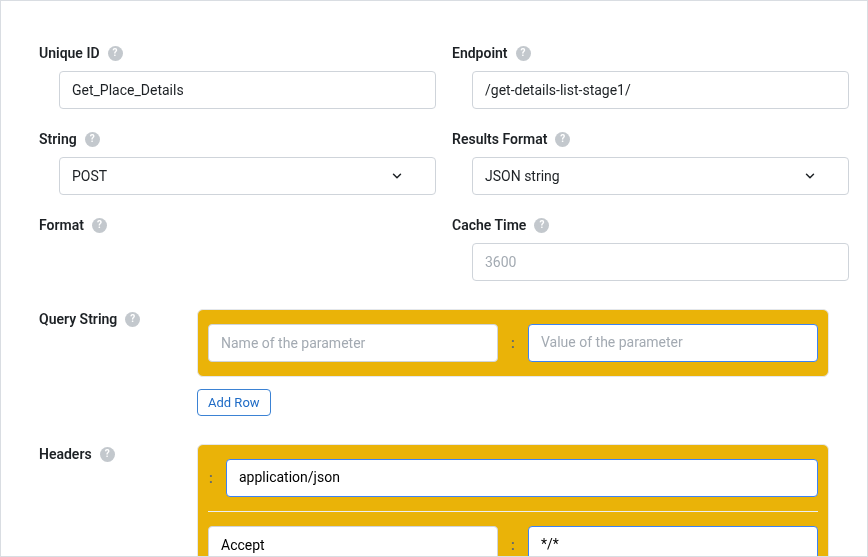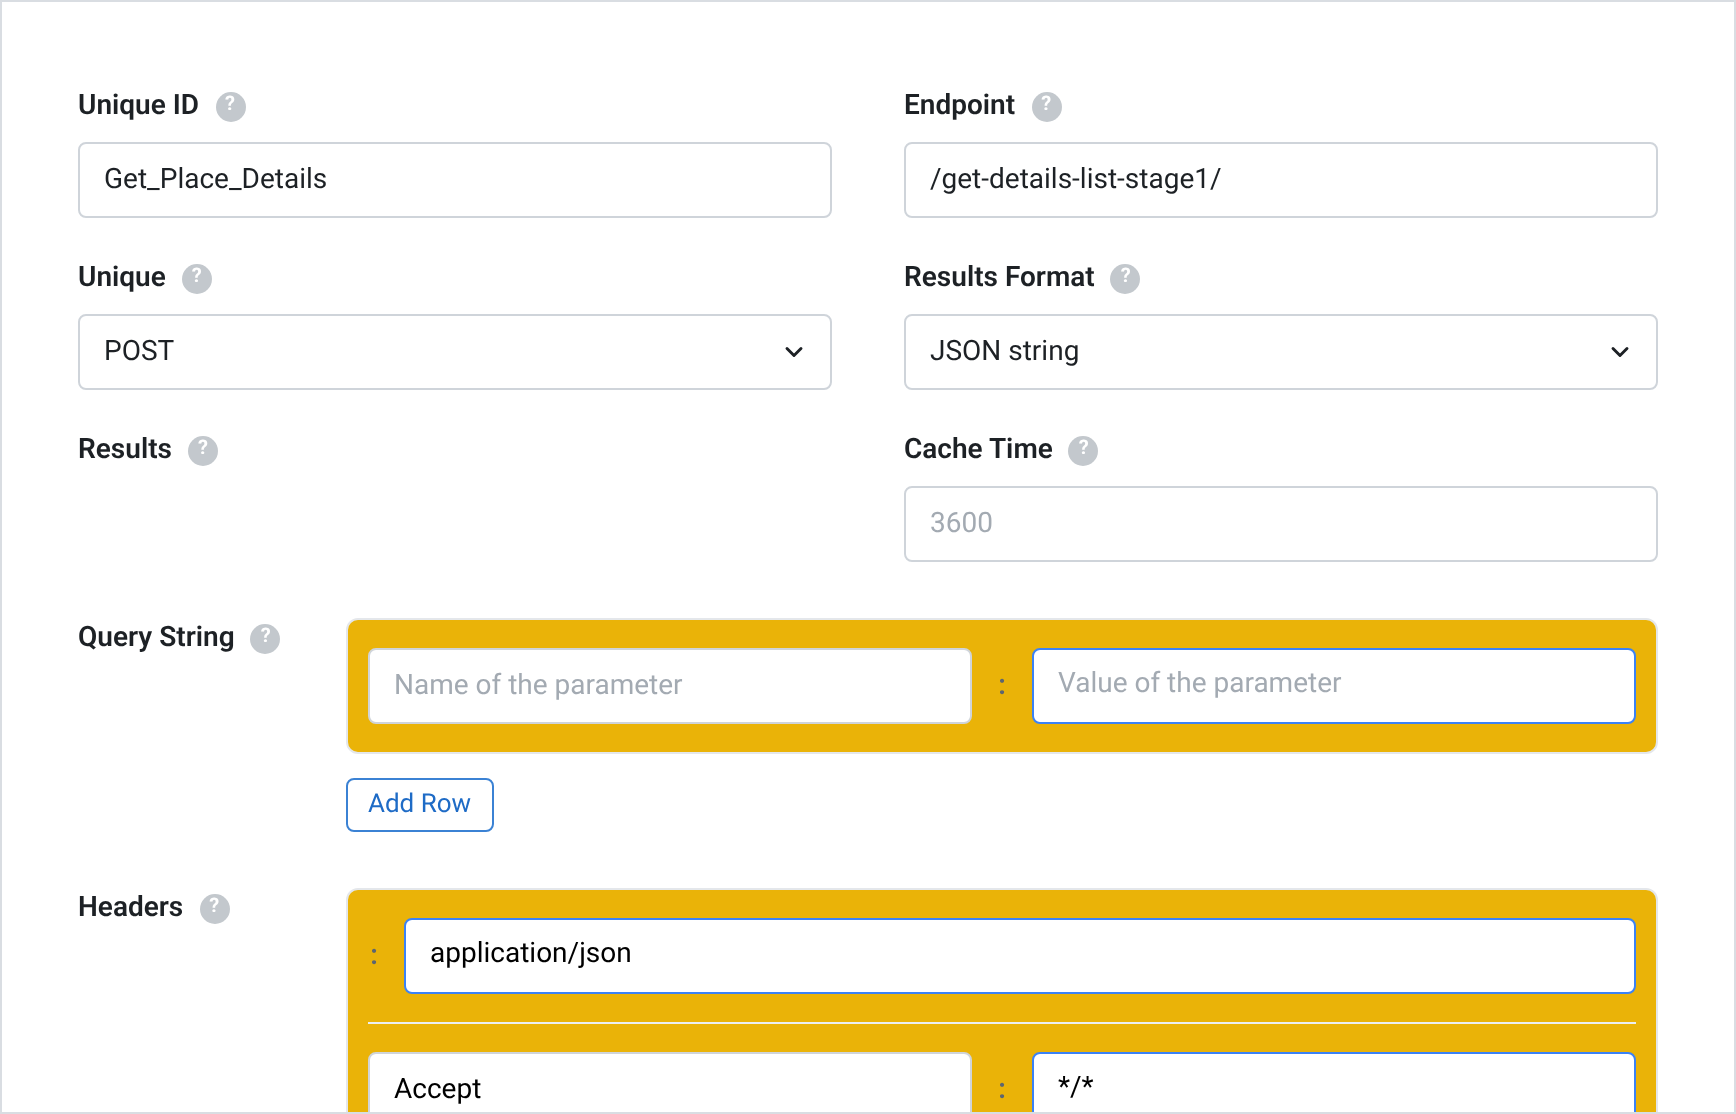--- a/index.html
+++ b/index.html
@@ -49,38 +49,40 @@
     .text-input, .select {
       width: 100%;
       height: 38px;
       border: 1px solid #cfd4da;
       border-radius: 4px;
       padding: 0 12px;
       font-size: 14px;
       font-family: inherit;
       background: #fff;
       color: #1d2125;
+      margin-left: 20px;
     }
     .text-input::placeholder { color: #a3aab2; }
     .select-wrap { position: relative; }
     .select {
       appearance: none;
       -webkit-appearance: none;
       padding-right: 32px;
       cursor: pointer;
     }
     .chevron {
       position: absolute;
       right: 12px;
       top: 50%;
       transform: translateY(-50%);
       pointer-events: none;
     }
     .kv-section {
       display: flex;
+      gap: 24px;
       margin-top: 28px;
     }
     .kv-label-col {
       width: 134px;
       padding-top: 2px;
     }
     .kv-body-col {
       flex: 1;
     }
     .kv-panel {
@@ -160,21 +162,21 @@
         <span class="label">Endpoint</span>
         <span class="help-icon">?</span>
       </div>
       <input class="text-input" type="text" value="/get-details-list-stage1/" style="">
     </div>
   </div>
 
   <div class="row">
     <div class="col">
       <div class="label-row">
-        <span class="label">Unique</span>
+        <span class="label">String</span>
         <span class="help-icon">?</span>
       </div>
       <div class="select-wrap">
         <select class="select">
           <option>POST</option>
         </select>
         <svg class="chevron" width="14" height="14" viewBox="0 0 24 24" fill="none" stroke="#1d2125" stroke-width="2.5" stroke-linecap="round" stroke-linejoin="round">
             <polyline points="6 9 12 15 18 9"></polyline>
           </svg>
       </div>
@@ -191,21 +193,21 @@
         <svg class="chevron" width="14" height="14" viewBox="0 0 24 24" fill="none" stroke="#1d2125" stroke-width="2.5" stroke-linecap="round" stroke-linejoin="round">
             <polyline points="6 9 12 15 18 9"></polyline>
           </svg>
       </div>
     </div>
   </div>
 
   <div class="row">
     <div class="col">
       <div class="label-row">
-        <span class="label">Results</span>
+        <span class="label">Format</span>
         <span class="help-icon">?</span>
       </div>
     </div>
     <div class="col">
       <div class="label-row">
         <span class="label">Cache Time</span>
         <span class="help-icon">?</span>
       </div>
       <input class="text-input" type="text" value="" placeholder="3600" style="">
     </div>

